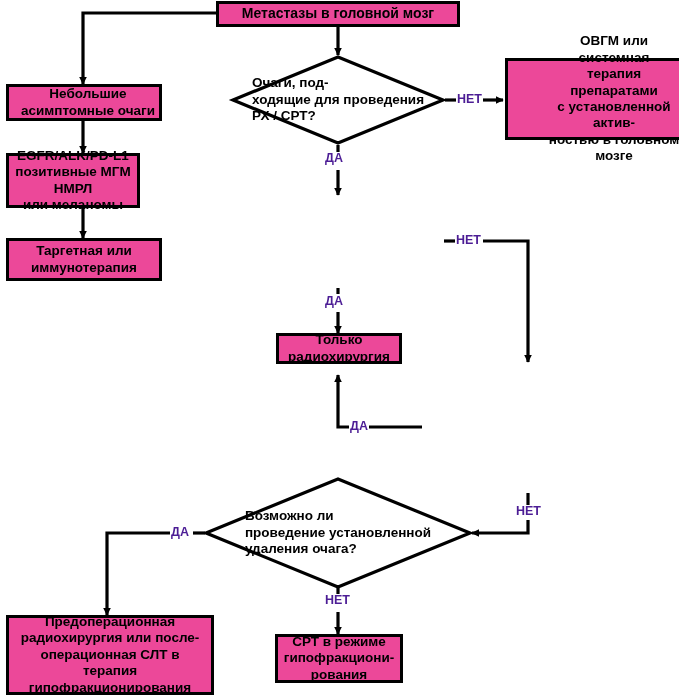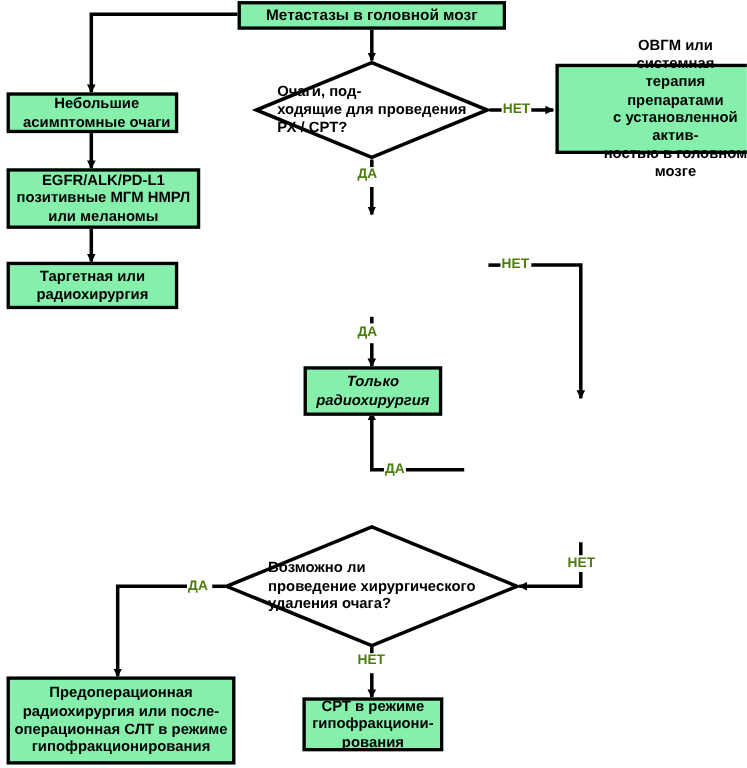--- a/index.html
+++ b/index.html
@@ -21,21 +21,21 @@
     display: flex;
     align-items: center;
     justify-content: center;
     text-align: center;
     color: #000000;
     line-height: 1.22;
     font-weight: 600;
   }
   .box {
     border: 3px solid #000000;
-    background: #86efac;
+    background: #ec4899;
     font-size: 13.5px;
     padding: 2px 4px;
   }
   .diamond-wrap {
     position: absolute;
   }
   .diamond-wrap svg {
     position: absolute;
     left: 0;
     top: 0;
@@ -55,21 +55,21 @@
     font-weight: 600;
     color: #000000;
     line-height: 1.22;
     pointer-events: none;
     white-space: pre-line;
   }
   .edge-label {
     position: absolute;
     font-size: 12.5px;
     font-weight: 700;
-    color: #4d7c0f;
+    color: #4c1d95;
     background: #ffffff;
     padding: 0 1px;
     line-height: 1;
     letter-spacing: 0px;
   }
   #edges {
     position: absolute;
     left: 0; top: 0;
     width: 679px;
     height: 698px;
@@ -124,47 +124,47 @@
 
   <div class="node box" style="left:216px; top:1px; width:244px; height:26px; font-size:14px;">
     <span>Метастазы в головной мозг</span>
   </div>
 
   <div class="node box" style="left:6px; top:84px; width:156px; height:37px;justify-content:flex-end;">
     <span style="white-space:pre-line;">Небольшие
 асимптомные очаги</span>
   </div>
 
-  <div class="node box" style="left:6px; top:153px; width:176px; height:55px;">
+  <div class="node box" style="left:6px; top:153px; width:134px; height:55px;">
     <span style="white-space:pre-line;">EGFR/ALK/PD-L1
 позитивные МГМ НМРЛ
 или меланомы</span>
   </div>
 
   <div class="node box" style="left:6px; top:238px; width:156px; height:43px;">
     <span style="white-space:pre-line;">Таргетная или
-радиохирургия</span>
+иммунотерапия</span>
   </div>
 
   <div class="node box" style="left:505px; top:58px; width:186px; height:82px;padding-left:36px;">
     <span style="white-space:pre-line;">ОВГМ или системная
 терапия препаратами
 с установленной актив-
 ностью в головном мозге</span>
   </div>
 
-  <div class="node box" style="left:276px; top:333px; width:126px; height:45px;font-style:italic;">
+  <div class="node box" style="left:276px; top:333px; width:126px; height:31px;">
     <span style="white-space:pre-line;">Только
 радиохирургия</span>
   </div>
 
   <div class="node box" style="left:6px; top:615px; width:208px; height:80px;">
     <span style="white-space:pre-line;">Предоперационная
 радиохирургия или после-
-операционная СЛТ в режиме
+операционная СЛТ в терапия
 гипофракционирования</span>
   </div>
 
   <div class="node box" style="left:275px; top:634px; width:128px; height:49px;">
     <span style="white-space:pre-line;">СРТ в режиме
 гипофракциони-
 рования</span>
   </div>
 
   <div class="diamond-wrap" style="left:231px; top:55px; width:214px; height:90px;">
@@ -176,21 +176,21 @@
 РХ / СРТ?</div>
   </div>
 
 
 
   <div class="diamond-wrap" style="left:204px; top:477px; width:268px; height:112px;">
     <svg width="268" height="112" viewBox="0 0 268 112" xmlns="http://www.w3.org/2000/svg">
       <polygon points="134,2 266,56 134,110 2,56" fill="#ffffff" stroke="#000000" stroke-width="3.2"></polygon>
     </svg>
     <div class="diamond-label">Возможно ли
-проведение хирургического
+проведение установленной
 удаления очага?</div>
   </div>
 
   <div class="edge-label" style="left:456px; top:93px;">НЕТ</div>
   <div class="edge-label" style="left:324px; top:152px;">ДА</div>
   <div class="edge-label" style="left:455px; top:234px;">НЕТ</div>
   <div class="edge-label" style="left:324px; top:295px;">ДА</div>
   <div class="edge-label" style="left:349px; top:420px;">ДА</div>
   <div class="edge-label" style="left:515px; top:505px;">НЕТ</div>
   <div class="edge-label" style="left:170px; top:526px;">ДА</div>

